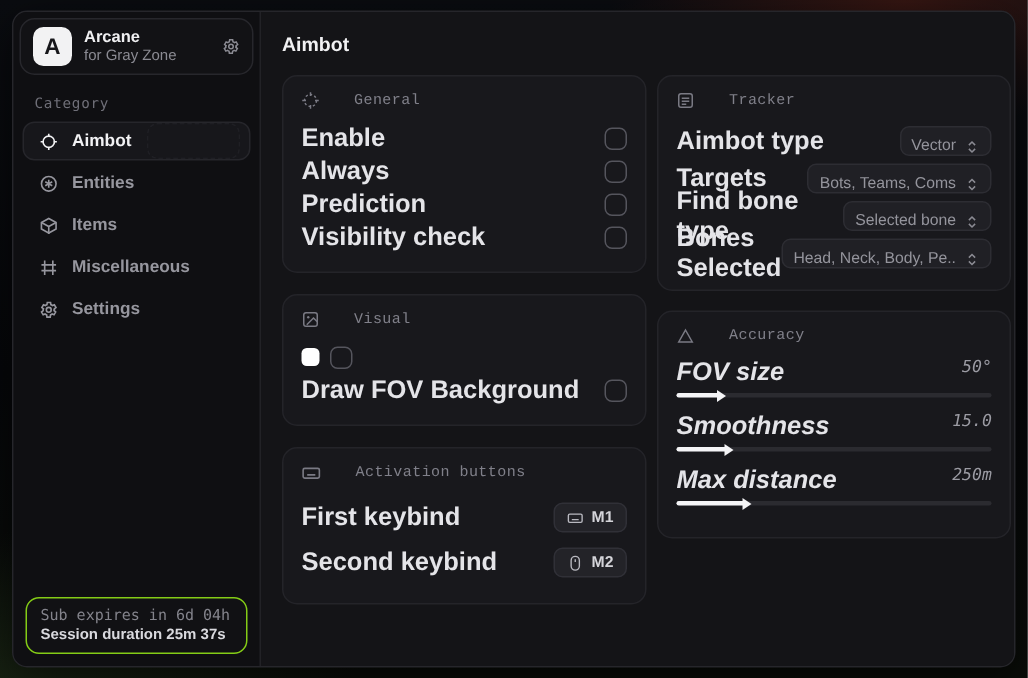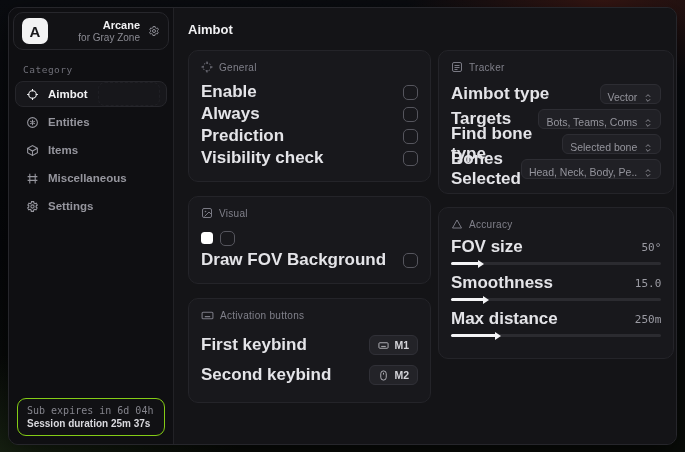--- a/index.html
+++ b/index.html
@@ -28,21 +28,21 @@
   .brand-box {
     margin:4px; border:1px solid #27272c; border-radius:10px;
     background:#121215; display:flex; align-items:center; gap:8px;
     padding:6px 8px; height:38px;
   }
   .logo {
     width:26px; height:26px; border-radius:7px; background:#f2f2f3;
     color:#17171a; font-weight:bold; font-size:15px;
     display:flex; align-items:center; justify-content:center; flex:0 0 26px;
   }
-  .brand-text { flex:1; line-height:1.15;text-align:right; }
+  .brand-text { flex:1; line-height:1.15; }
   .brand-name { font-size:11px; font-weight:bold; color:#f0f0f2; }
   .brand-sub { font-size:10px; color:#8b8b93; }
   .brand-gear { color:#8b8b93; display:flex; }
   .category-label {
     font-family:"DejaVu Sans Mono", monospace;
     font-size:9.5px; color:#6f6f78; letter-spacing:.5px;
     padding:10px 14px 6px 14px;
   }
   .nav { display:flex; flex-direction:column; padding:0 6px; gap:2px; }
   .nav-item {
@@ -69,22 +69,22 @@
   .main { flex:1; padding:14px 14px 14px 14px; background:#141417; }
   .page-title { font-size:13px; font-weight:bold; color:#f1f1f3; margin-bottom:13px; }
   .columns { display:flex; gap:7px; align-items:flex-start; }
   .col-left { width:243px; flex:0 0 243px; display:flex; flex-direction:column; gap:14px; }
   .col-right { flex:1; display:flex; flex-direction:column; gap:13px; }
   .card {
     background:#18181c; border:1px solid #242429; border-radius:10px;
     padding:10px 12px 12px 12px;
   }
   .card-header {
-    display:flex; align-items:center; gap:6px;
-    font-family:Liberation Sans, sans-serif;
+    display:flex; align-items:center; gap:23px;
+    font-family:Liberation Mono, monospace;
     font-size:10px; color:#80808a; letter-spacing:.3px; margin-bottom:8px;
   }
   .card-header .hicon { display:flex; color:#7a7a84; }
   .row {
     display:flex; align-items:center; justify-content:space-between;
     height:22px;
   }
   .row-label { font-size:17px; font-weight:600; color:#e4e4e8; }
   .checkbox {
     width:15px; height:15px; border:1.5px solid #55555d; border-radius:5px;
@@ -103,21 +103,21 @@
   
   .keybtn {
     display:flex; align-items:center; gap:5px; height:20px; padding:0 8px;
     background:#232328; border:1px solid #303037; border-radius:6px;
     color:#d4d4d9; font-size:10.5px; font-weight:bold; cursor:pointer;
   }
   .keybtn .k-icon { display:flex; color:#b9b9c0; }
   .act-row { height:30px;justify-content:space-between; }
   
   .acc-item { margin-top:4px; }
-  .acc-top { display:flex; justify-content:space-between; align-items:center; height:18px; }
+  .acc-top { display:flex; justify-content:space-between; height:18px;font-style:italic; }
   .acc-value {
     font-family:"DejaVu Sans Mono", monospace;
     font-size:11px; color:#9b9ba3;
   }
   .slider { position:relative; height:3px; background:#2b2b30; border-radius:2px; margin:6px 0 9px 0; cursor:pointer; }
   .slider-fill { position:absolute; left:0; top:0; height:3px; background:#f4f4f6; border-radius:2px; }
   .slider-fill::after {
     content:""; position:absolute; right:-4px; top:-2.5px;
     width:0; height:0; border-left:6px solid #f4f4f6;
     border-top:4px solid transparent; border-bottom:4px solid transparent;

